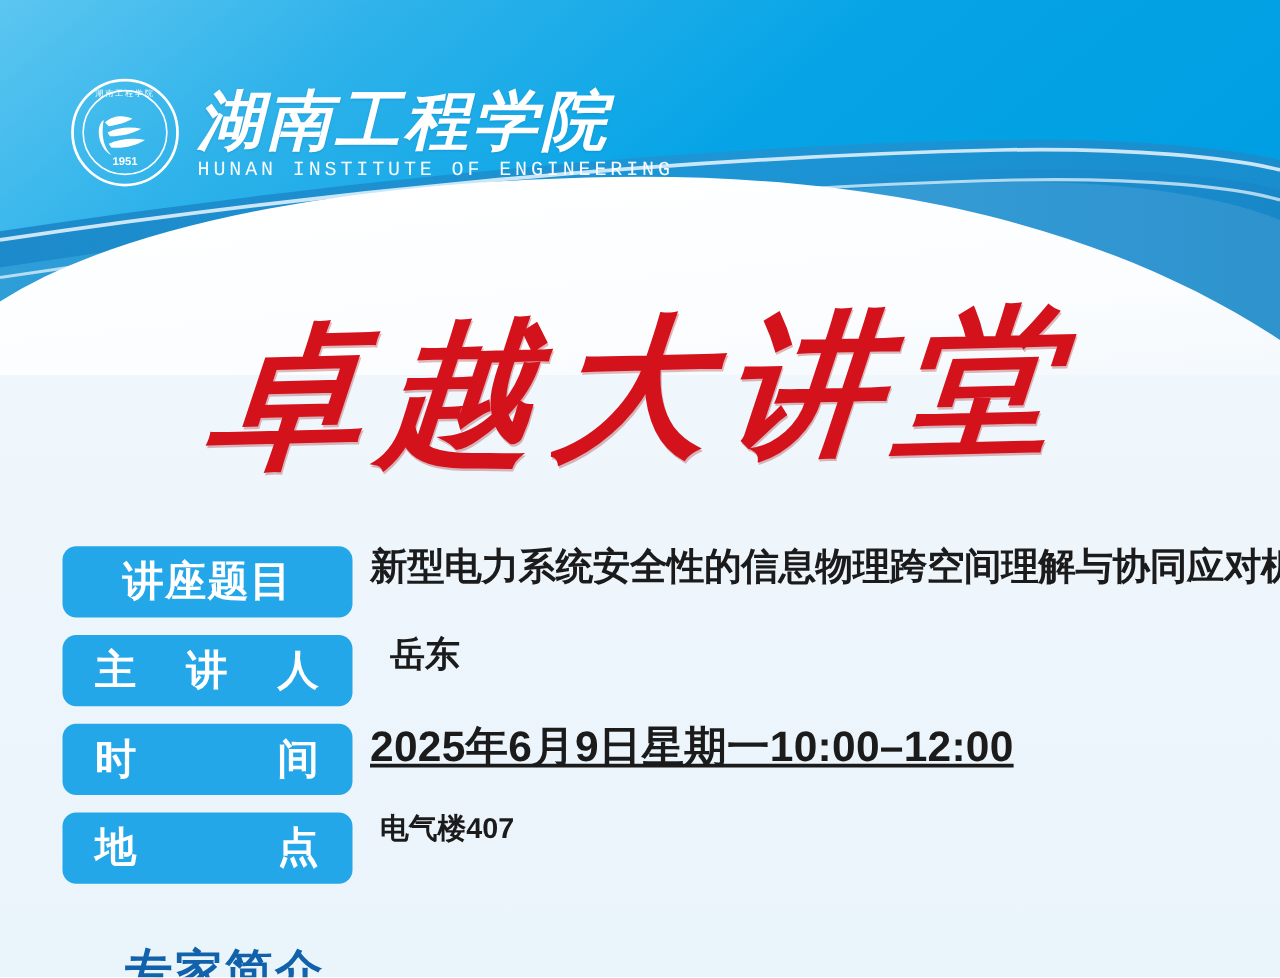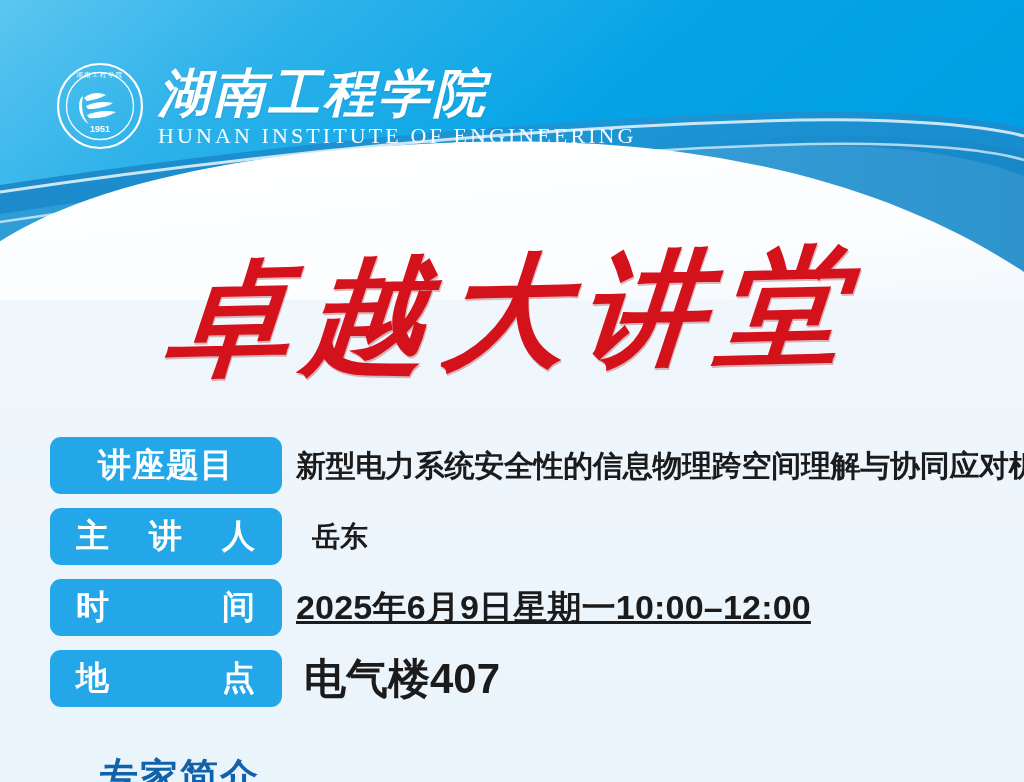--- a/index.html
+++ b/index.html
@@ -66,22 +66,22 @@
     line-height: 1.06;
     font-weight: 700;
     font-style: italic;
     color: #ffffff;
     letter-spacing: 3px;
     white-space: nowrap;
     text-shadow: 0 1px 2px rgba(0,70,120,0.18);
   }
   .brand-en {
     margin-top: 3px;
-    font-family: Liberation Serif, serif;
-    font-size: 22px;
+    font-family: Liberation Mono, monospace;
+    font-size: 16px;
     font-weight: 400;
     color: #ffffff;
     letter-spacing: 3.1px;
     white-space: nowrap;
     opacity: 0.97;
   }
 
   
   .main-title {
     position: absolute;
@@ -109,21 +109,21 @@
   
   .info-block {
     position: absolute;
     left: 50px;
     top: 437px;
     width: 960px;
     z-index: 4;
   }
   .info-row {
     display: flex;
-    align-items: center;
+    align-items: flex-start;
     margin-bottom: 14px;
   }
   .info-row:last-child { margin-bottom: 0; }
 
   .info-label {
     flex: 0 0 232px;
     height: 57px;
     border-radius: 11px;
     background: #23a7e8;
     color: #ffffff;
@@ -141,21 +141,21 @@
     justify-content: space-between;
     padding: 0 26px;
   }
   .info-label.spread span { display: inline-block; }
 
   .info-value {
     margin-left: 14px;
     color: #1b1b1b;
     font-family: "Liberation Sans", "DejaVu Sans", sans-serif;
     font-weight: 700;
-    font-size: 42px;
+    font-size: 23px;
     line-height: 1.12;
     white-space: nowrap;
     letter-spacing: 0px;
   }
   .info-value.title-value {
     font-size: 30px;
     letter-spacing: -0.3px;
   }
   .info-value.time-value { font-size: 34px; letter-spacing: 0.2px; text-decoration: underline; }
   .info-value.place-value { margin-left: 22px; }

